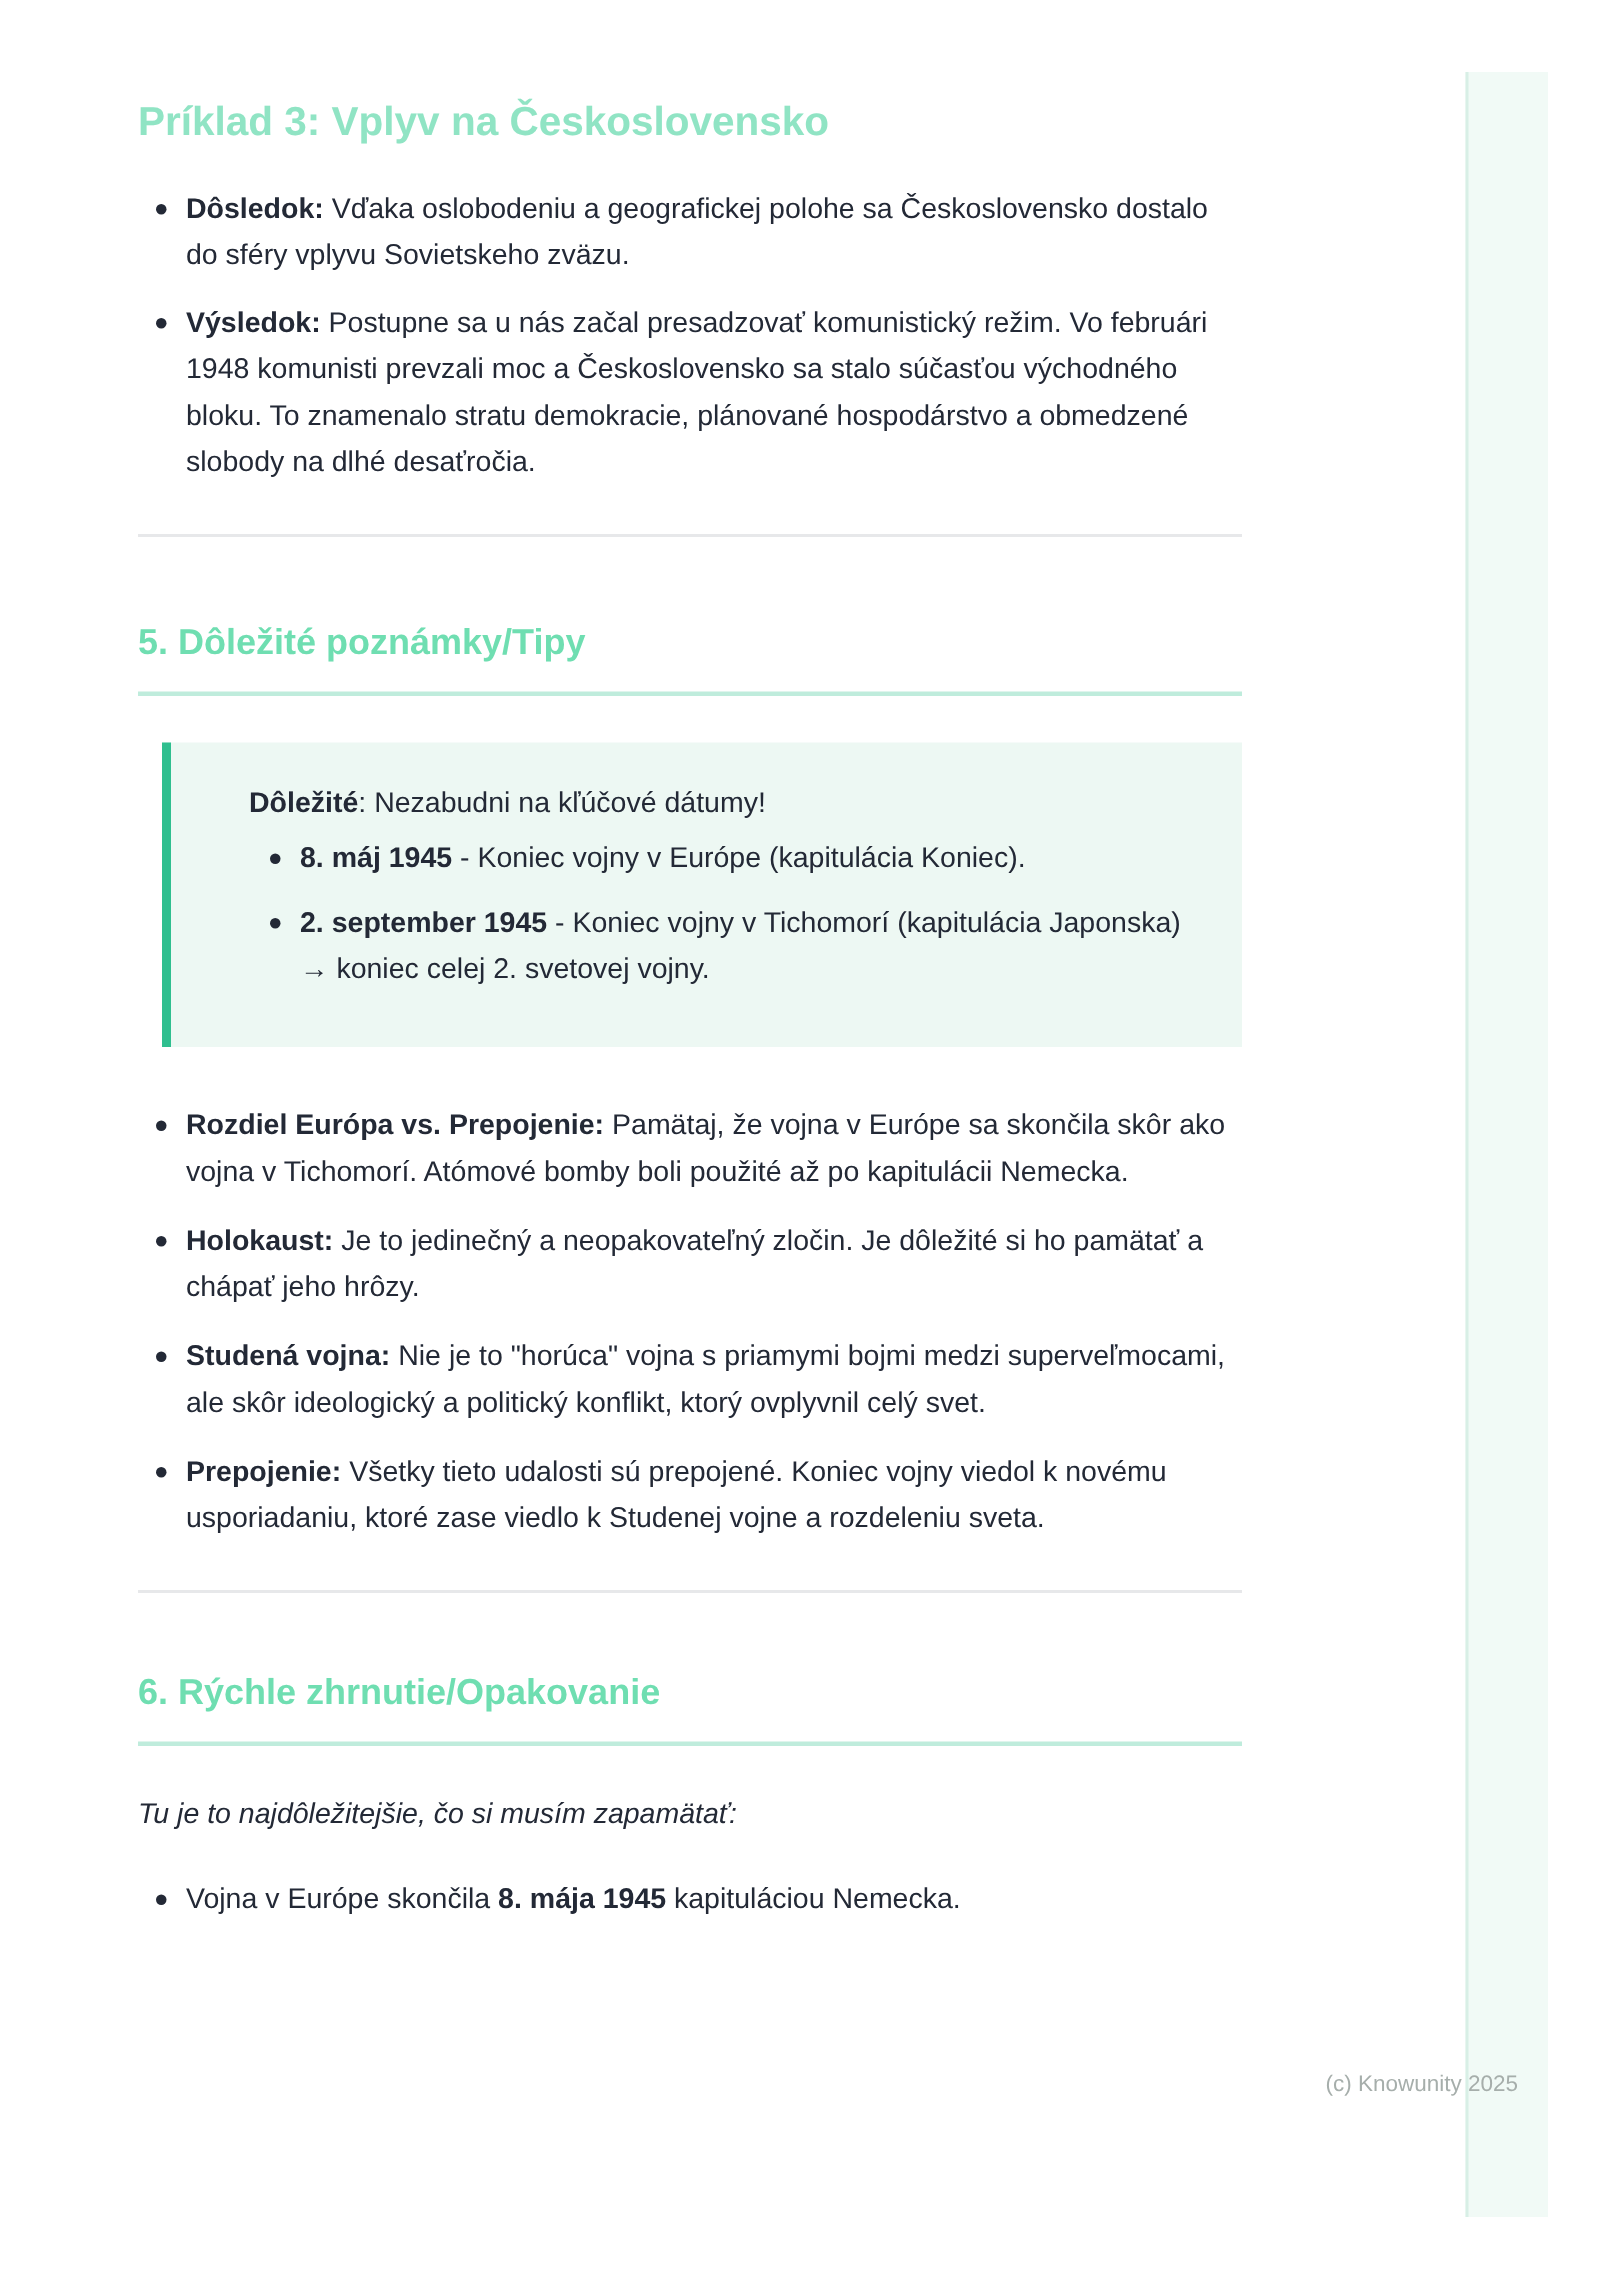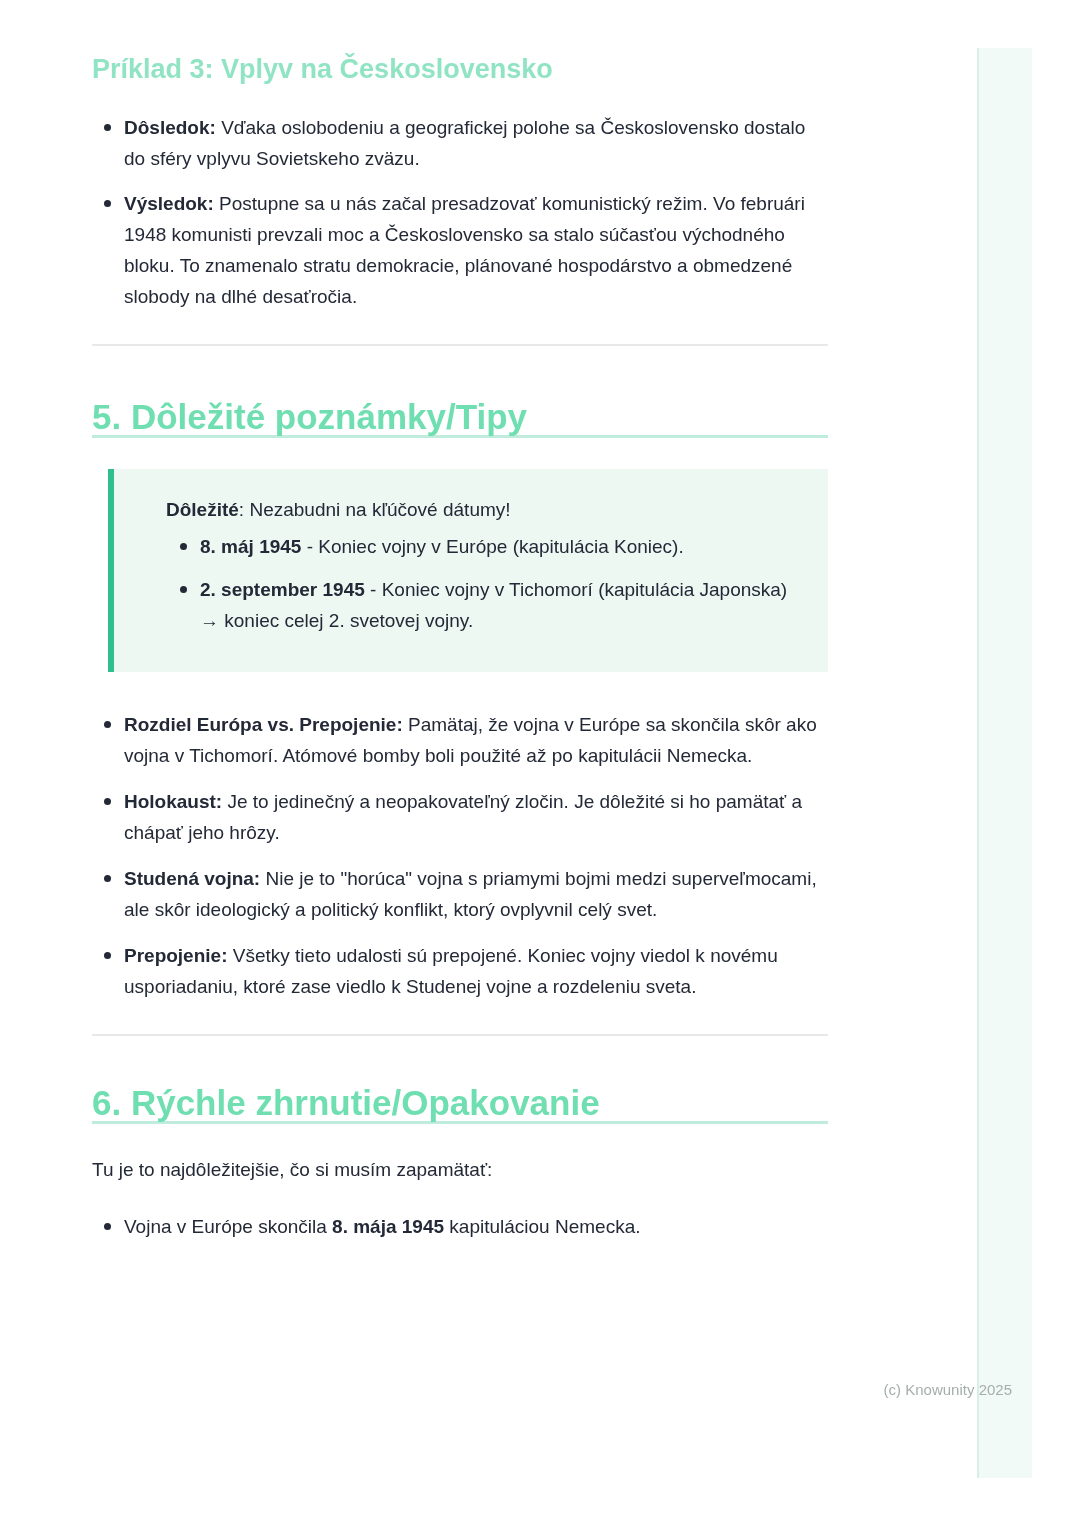--- a/index.html
+++ b/index.html
@@ -21,37 +21,38 @@
     top: 48px;
     width: 55px;
     height: 1430px;
     background: #f1faf6;
     border-left: 2px solid #d8efe6;
   }
 
   .content {
     position: absolute;
     left: 92px;
-    top: 0;
+    top: 12px;
     width: 736px;
   }
 
   h3.subheading {
     margin-top: 54px;
     font-size: 27px;
     line-height: 31px;
     font-weight: bold;
     color: #90e4c4;
   }
 
   h2.section-heading {
-    font-size: 35px;
+    font-size: 24px;
     line-height: 37px;
     font-weight: bold;
     color: #6fdeb1;
+    padding-bottom: 14px;
     border-bottom: 3px solid #bfecdc;
   }
 
   .bullet-list { margin-top: 27px; }
   .bullet-list .li { display: flex; margin-bottom: 14px; }
   .bullet-list .dot {
     flex: none;
     width: 7px; height: 7px;
     border-radius: 50%;
     background: #232936;
@@ -83,20 +84,21 @@
 
   .notes-list { margin-top: 37px; }
   .notes-list .li { margin-bottom: 15px; }
 
   .sec6-heading { margin-top: 48px; }
 
   .intro-paragraph {
     margin-top: 30px;
     font-size: 19px;
     line-height: 31px;
+    font-style: italic;
   }
 
   .summary-list { margin-top: 26px; }
 
   .footer-credit {
     position: absolute;
     right: 68px;
     top: 1381px;
     font-size: 15px;
     color: #a6aeab;

